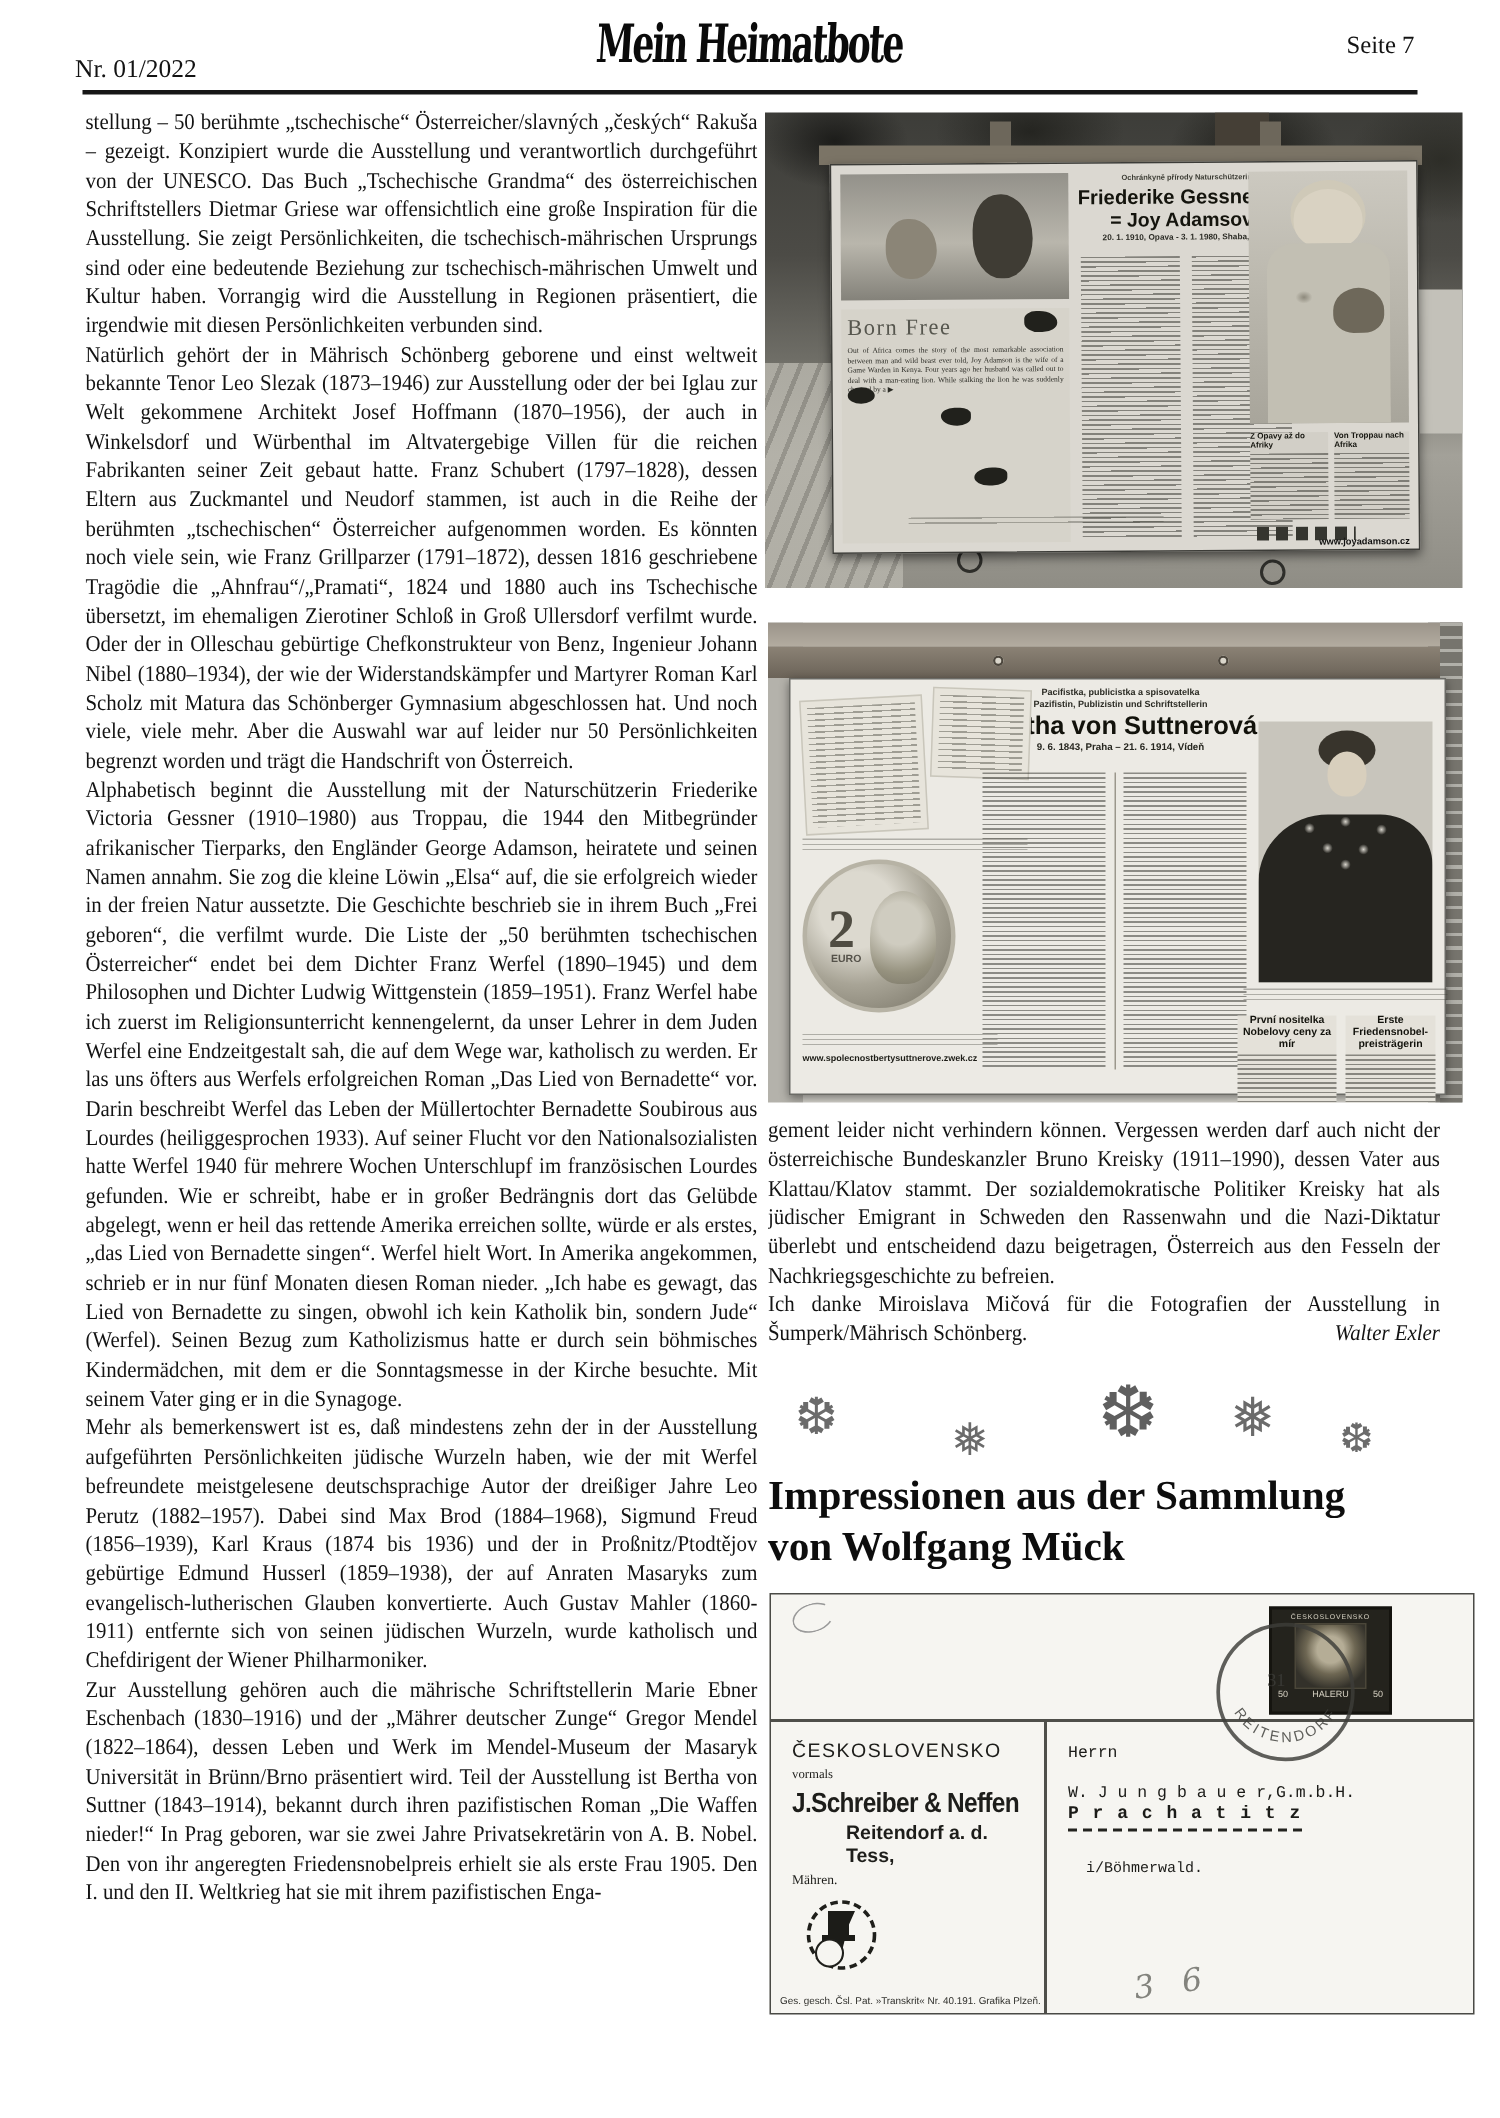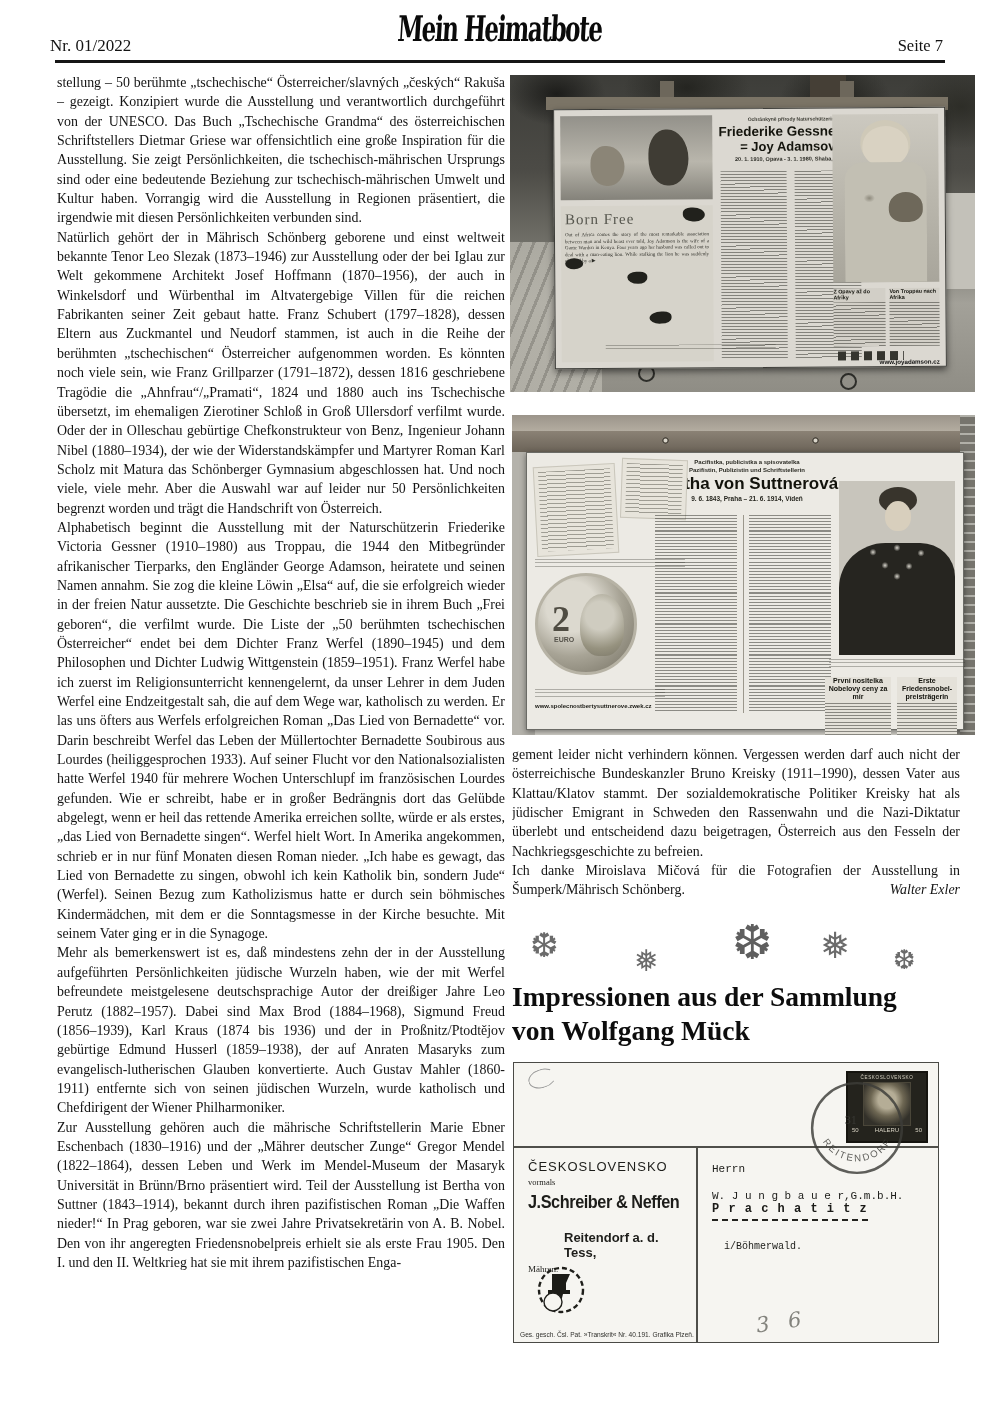--- a/index.html
+++ b/index.html
@@ -1,20 +1,20 @@
 <!DOCTYPE html>
 <html><head>
 <meta charset="utf-8">
 <style>
   html,body{margin:0;padding:0;background:#e8e8e8;}
   .page{position:relative;width:1000px;height:1412px;background:#ffffff;margin:0 auto;overflow:hidden;
         font-family:"Liberation Serif",serif;color:#131313;}
   
   .issue{position:absolute;left:50px;top:36px;font-size:17px;}
-  .pageno{position:absolute;right:57px;top:36px;font-size:16.5px;}
+  .pageno{position:absolute;right:57px;top:20px;font-size:16.5px;}
   .masthead-wrap{position:absolute;left:0;right:0;top:10px;text-align:center;}
   .masthead{display:inline-block;font-family:"DejaVu Serif",serif;font-weight:bold;font-size:32px;
             letter-spacing:-2px;transform:scaleX(.72) skewX(-5deg) scaleY(1.1);transform-origin:50% 50%;color:#0a0a0a;}
   .hrule{position:absolute;left:55px;width:890px;top:60px;height:2.5px;background:#161616;}
   
   .leftcol{position:absolute;left:57px;top:73px;width:448px;height:1280px;overflow:hidden;}
   .rightcol{position:absolute;left:512px;top:745px;width:453px;height:218px;overflow:hidden;}
   .colinner{width:483px;transform:scaleX(.9275);transform-origin:0 0;font-size:15px;line-height:19.35px;
             text-align:justify;}
   .colinner p{margin:0;}
@@ -121,39 +121,39 @@
   
   .flake{position:absolute;color:#6b6b6b;font-family:"DejaVu Sans",sans-serif;line-height:1;}
   .f1{left:530px;top:928px;font-size:34px;}
   .f2{left:634px;top:946px;font-size:30px;}
   .f3{left:732px;top:918px;font-size:48px;color:#5f5f5f;}
   .f4{left:820px;top:928px;font-size:36px;}
   .f5{left:893px;top:946px;font-size:27px;}
   .heading2{position:absolute;left:512px;top:980px;width:453px;text-align:left;
      font-weight:bold;font-size:27.5px;line-height:33.5px;color:#0d0d0d;}
   
-  .postcard{position:absolute;left:513px;top:1062px;width:426px;height:281px;background:#f6f5f1;
+  .postcard{position:absolute;left:513px;top:1062px;width:470px;height:281px;background:#f6f5f1;
      border:1.5px solid #4a4a46;box-sizing:border-box;}
   .pencil{position:absolute;left:14px;top:6px;width:26px;height:17px;border:1.5px solid #999;
      border-radius:50%;border-right-color:transparent;transform:rotate(-18deg);}
   .pc-hline{position:absolute;left:0;right:0;top:83px;height:1.5px;background:#4f4f4a;}
   .pc-vline{position:absolute;left:182px;top:83px;bottom:0;width:1.5px;background:#4f4f4a;}
   .stamp{position:absolute;left:332px;top:8px;width:82px;height:72px;background:#24231d;
      border:2px solid #15140f;box-sizing:border-box;padding:2px;}
   .stamp-top{font-size:4.6px;color:#d8d3c4;text-align:center;letter-spacing:.6px;font-family:"Liberation Sans",sans-serif;}
   .stamp-face{width:46px;height:42px;margin:2px auto 1px auto;border:1px solid #4a4639;
      background:radial-gradient(circle at 50% 40%,#b5ad96 0 26%,#6e6753 48%,#33312a 78%);}
   .stamp-bottom{display:flex;justify-content:space-between;font-size:6px;color:#d8d3c4;font-family:"Liberation Sans",sans-serif;padding:0 2px;}
   .postmark{position:absolute;left:292px;top:14px;width:102px;height:102px;opacity:.82;}
   .sender{position:absolute;left:14px;top:96px;width:162px;color:#1d1d1a;}
   .sender .l1{font-family:"Liberation Sans",sans-serif;font-size:13px;letter-spacing:1px;}
   .sender .l2{font-size:8.5px;margin-top:3px;}
   .sender .l3{font-family:"Liberation Sans",sans-serif;font-weight:bold;font-size:18.5px;letter-spacing:-.5px;
      transform:scaleX(.88);transform-origin:0 0;margin-top:4px;white-space:nowrap;}
-  .sender .l4{font-family:"Liberation Sans",sans-serif;font-weight:bold;font-size:13px;margin-top:17px;padding-left:36px;}
+  .sender .l4{font-family:"Liberation Sans",sans-serif;font-weight:bold;font-size:13px;margin-top:1px;padding-left:36px;}
   .sender .l5{font-size:9px;margin-top:4px;}
   .glogo{position:absolute;left:20px;top:200px;width:54px;height:54px;}
   .recipient{position:absolute;left:198px;top:100px;width:218px;font-family:"Liberation Mono",monospace;color:#1b1b18;}
   .recipient .r1{font-size:11px;}
   .recipient .r2{font-size:11px;margin-top:15px;white-space:nowrap;}
   .recipient .r3{font-size:12px;font-weight:bold;letter-spacing:1px;}
   .dashline{width:160px;height:2px;margin-top:3px;
      background:repeating-linear-gradient(90deg,#23231f 0 6px,transparent 6px 10px);}
   .recipient .r4{font-size:10px;margin-top:20px;padding-left:12px;}
   .imprint{position:absolute;left:6px;bottom:4px;font-family:"Liberation Sans",sans-serif;font-size:6.6px;color:#30302c;}

